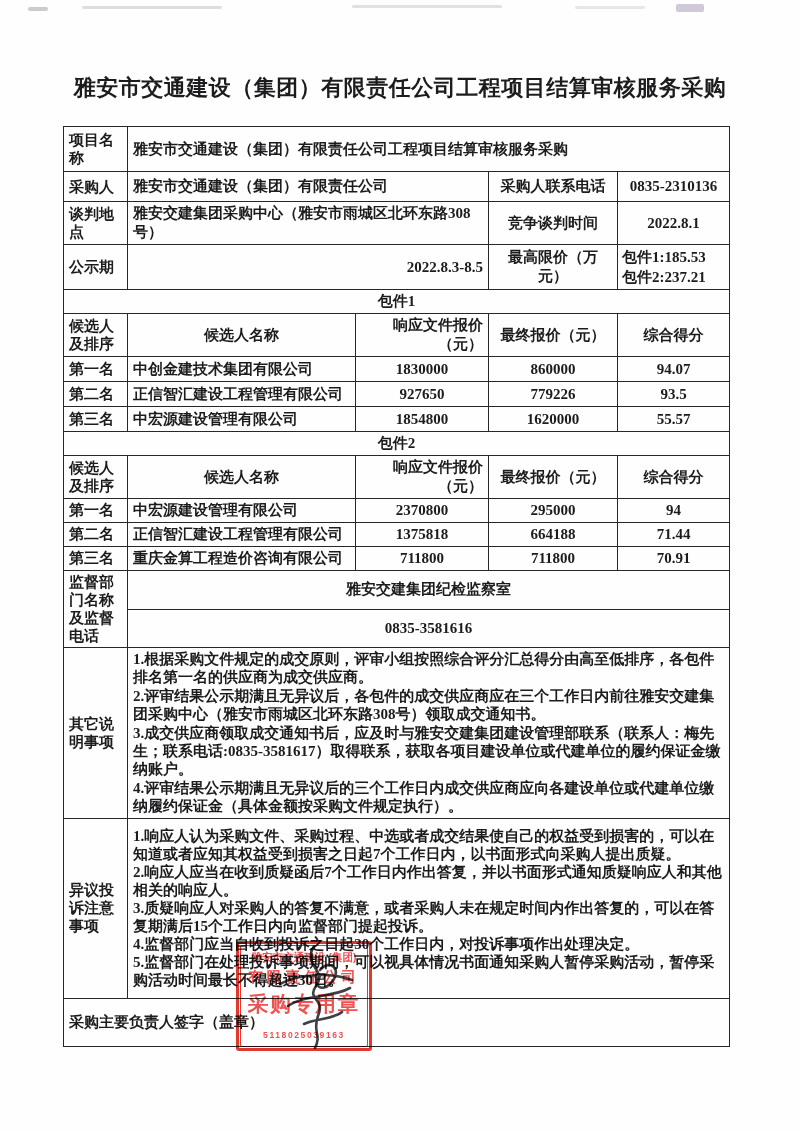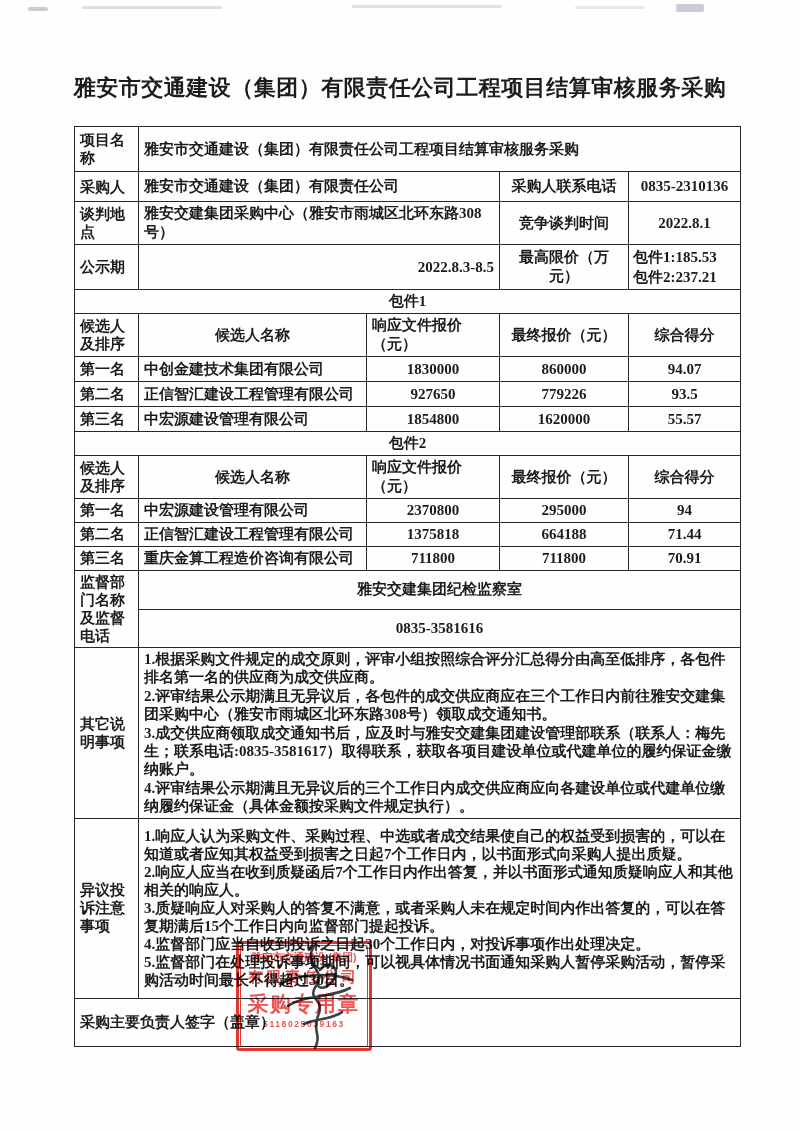--- a/index.html
+++ b/index.html
@@ -18,56 +18,56 @@
   .art5{left:28px;top:7px;width:20px;height:4px;background:rgba(90,90,100,.30);}
 
   .title{
     position:absolute;left:0;top:70px;width:800px;text-align:center;
     font-weight:700;font-size:22px;line-height:36px;letter-spacing:.5px;
     font-family:"Liberation Sans","DejaVu Sans",sans-serif;
   }
   .title span{display:block;}
 
   table.doc{
-    position:absolute;left:74px;top:126px;width:666px;
+    position:absolute;left:63px;top:126px;width:666px;
     border-collapse:collapse;table-layout:fixed;
   }
   table.doc td{
     border:1.5px solid #27272a;
     font-size:15px;font-weight:600;
     padding:2px 5px;vertical-align:middle;
     overflow:hidden;
   }
   td.lab{text-align:left;padding-left:5px;line-height:18px;}
   td.c{text-align:center;}
   td.l{text-align:left;}
   td.num{font-weight:400;text-align:center;font-family:"Liberation Serif",serif;}
   td.band{text-align:center;font-weight:700;padding:1px;}
   td.notes{vertical-align:top;padding:4px 6px;font-family:Liberation Serif, serif;}
   .notes-other{font-size:14px;line-height:18.4px;font-weight:600;}
   .notes-obj{font-size:14px;line-height:18px;font-weight:600;}
-  .two-line span{display:block;text-align:left;line-height:19px;}
+  .two-line span{display:block;text-align:right;line-height:19px;}
   .loc-val{max-width:342px;line-height:19px;}
   .price-val span{display:block;text-align:left;line-height:20px;}
   .sig-cell{font-size:15px;font-weight:600;padding-left:5px;}
 
   
   .seal{
     position:absolute;left:236px;top:941px;width:130px;height:104px;
     border:3.5px solid #e2291d;border-radius:3px;
     color:#ef4444;text-align:center;
     font-family:"Liberation Sans","DejaVu Sans",sans-serif;
     mix-blend-mode:multiply;opacity:.93;
     background:rgba(255,255,255,0);
   }
   .seal::before{content:"";position:absolute;inset:1px;border:1px solid #e2291d;border-radius:2px;}
   .seal-l1{margin-top:6px;font-size:11px;font-weight:700;letter-spacing:0;white-space:nowrap;transform:scaleX(.96);}
   .seal-l2{margin-top:3px;font-size:15px;font-weight:700;letter-spacing:4px;white-space:nowrap;transform:scaleX(.98);}
   .seal-l3{margin-top:3px;font-size:21px;font-weight:900;letter-spacing:2px;white-space:nowrap;transform:scaleX(.98);}
-  .seal-num{margin-top:1px;font-size:8.5px;font-weight:700;letter-spacing:1.6px;white-space:nowrap;}
+  .seal-num{margin-top:12px;font-size:8.5px;font-weight:700;letter-spacing:1.6px;white-space:nowrap;}
   .signature-svg{position:absolute;left:258px;top:940px;mix-blend-mode:multiply;}
 </style>
 </head>
 <body>
 
 <div class="page">
 
   <div class="artifact art1"></div>
   <div class="artifact art2"></div>
   <div class="artifact art3"></div>

